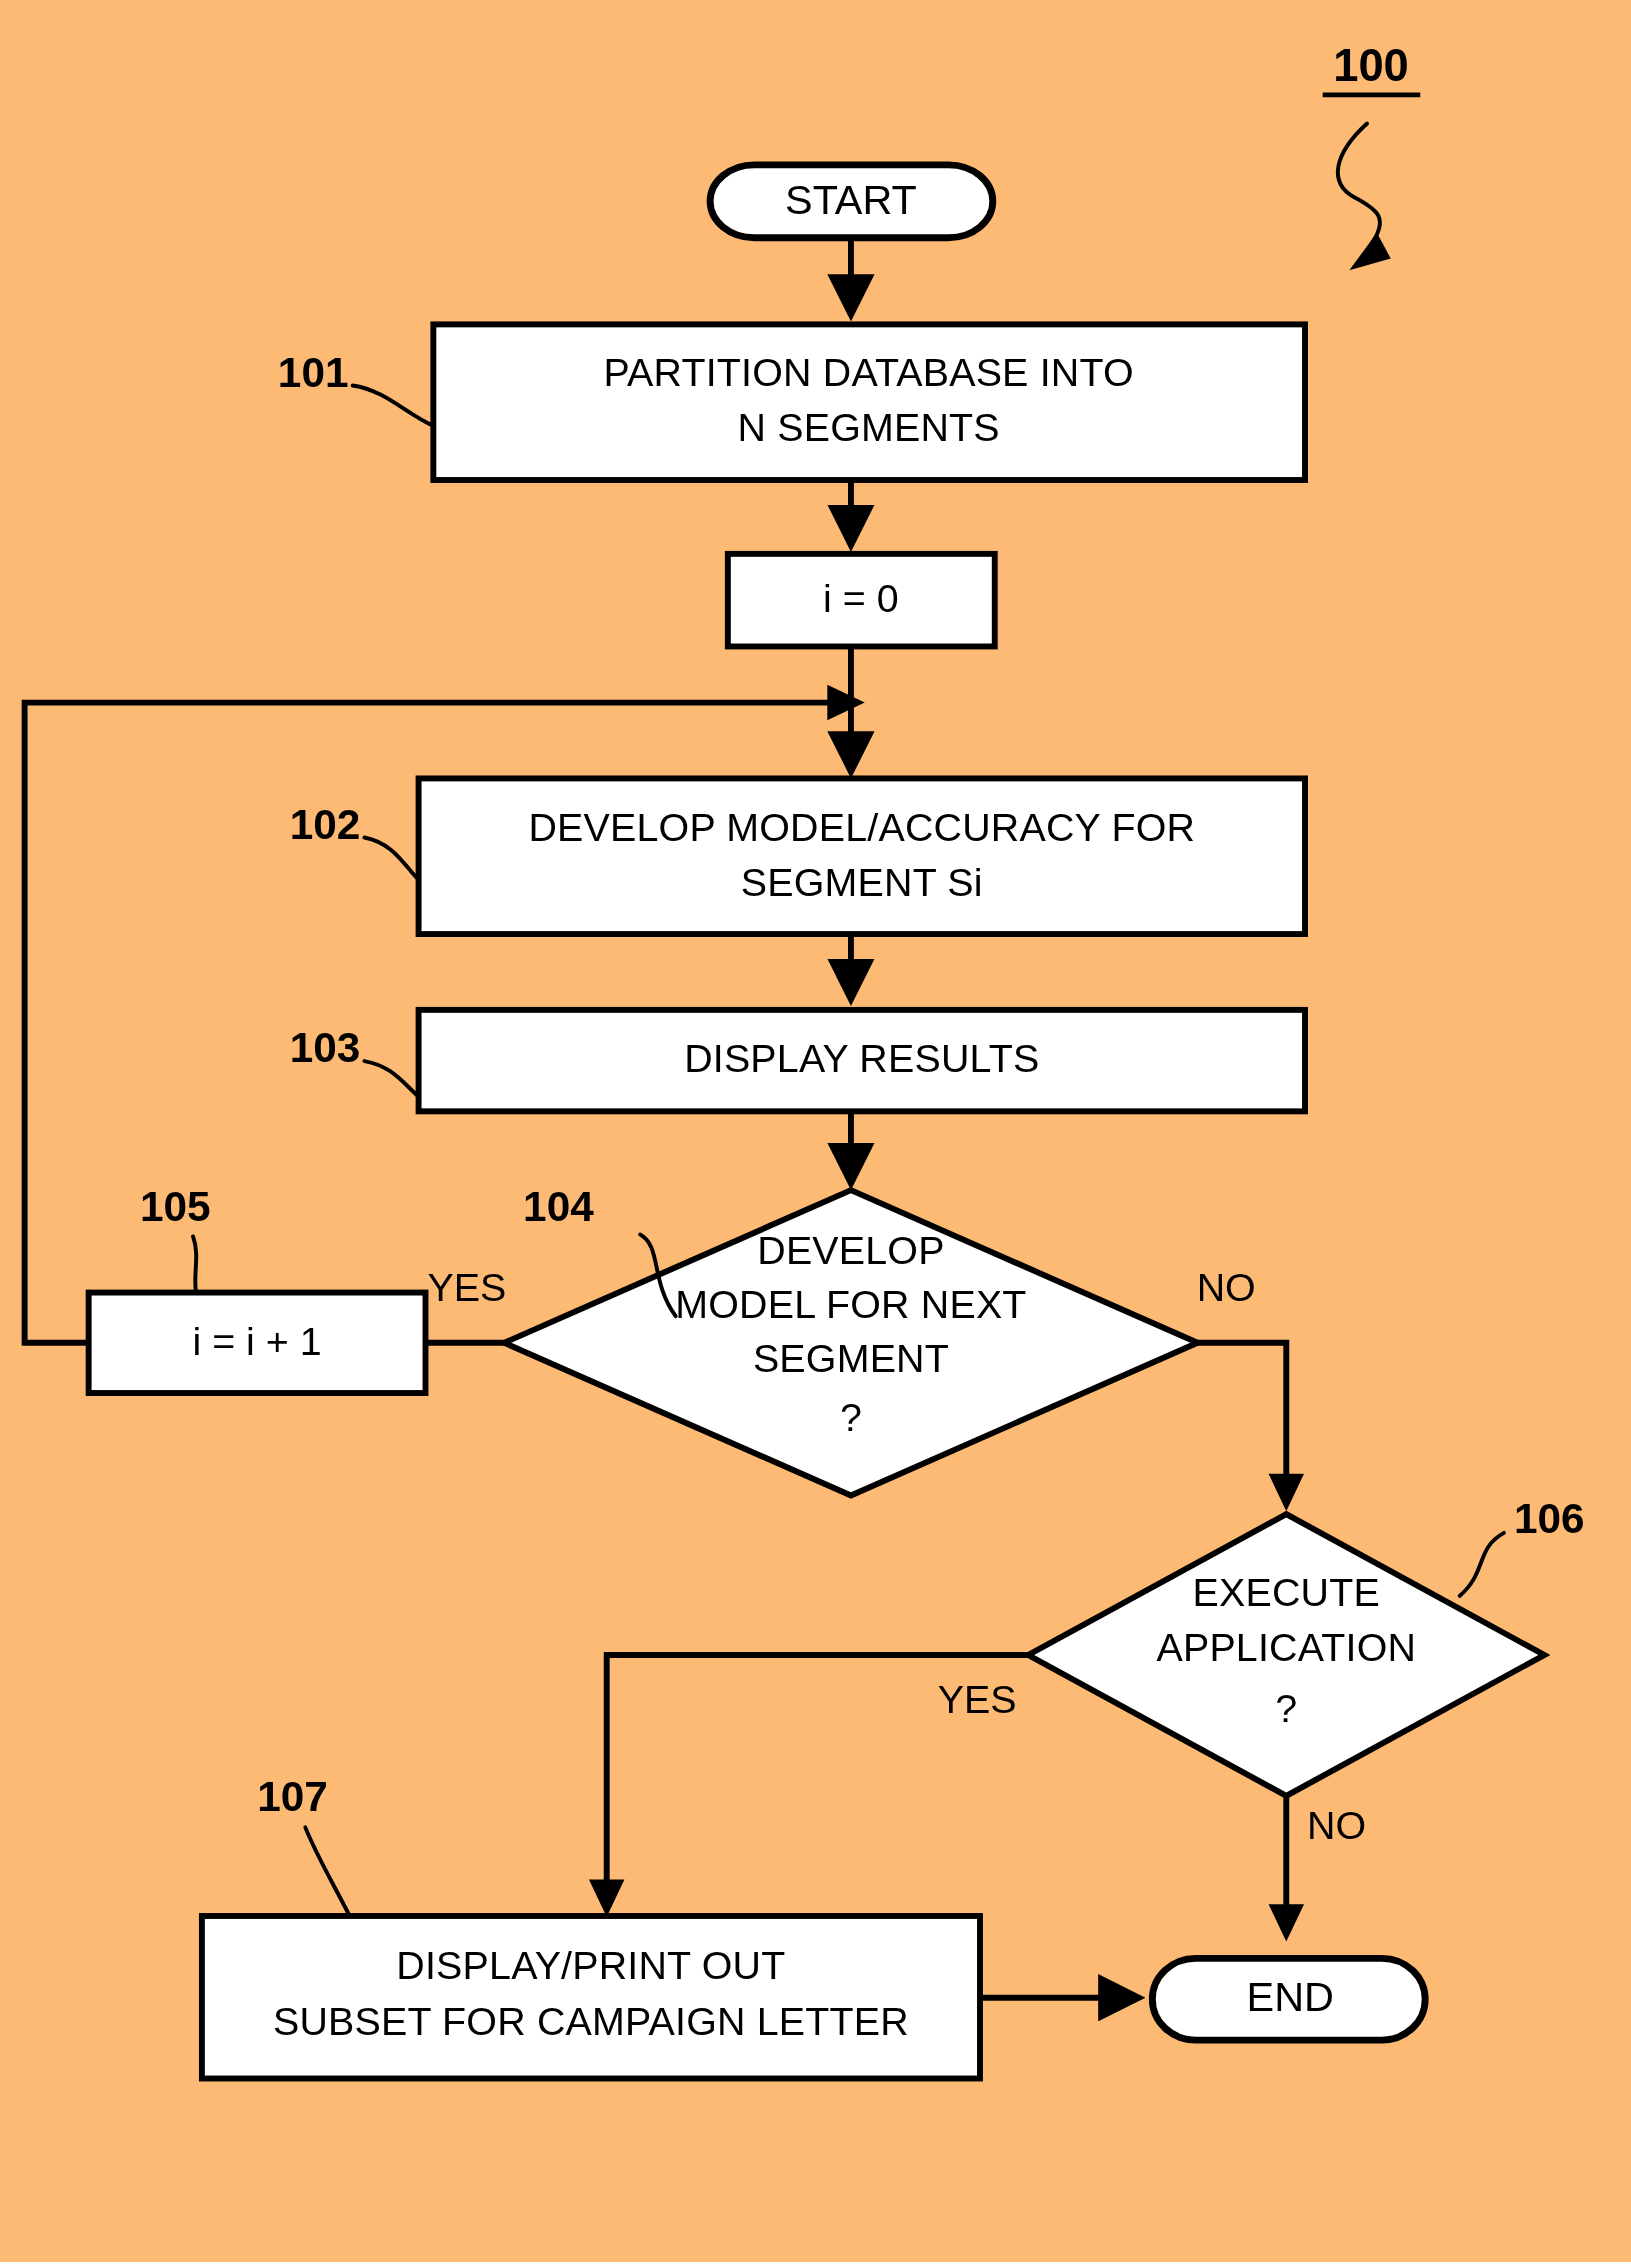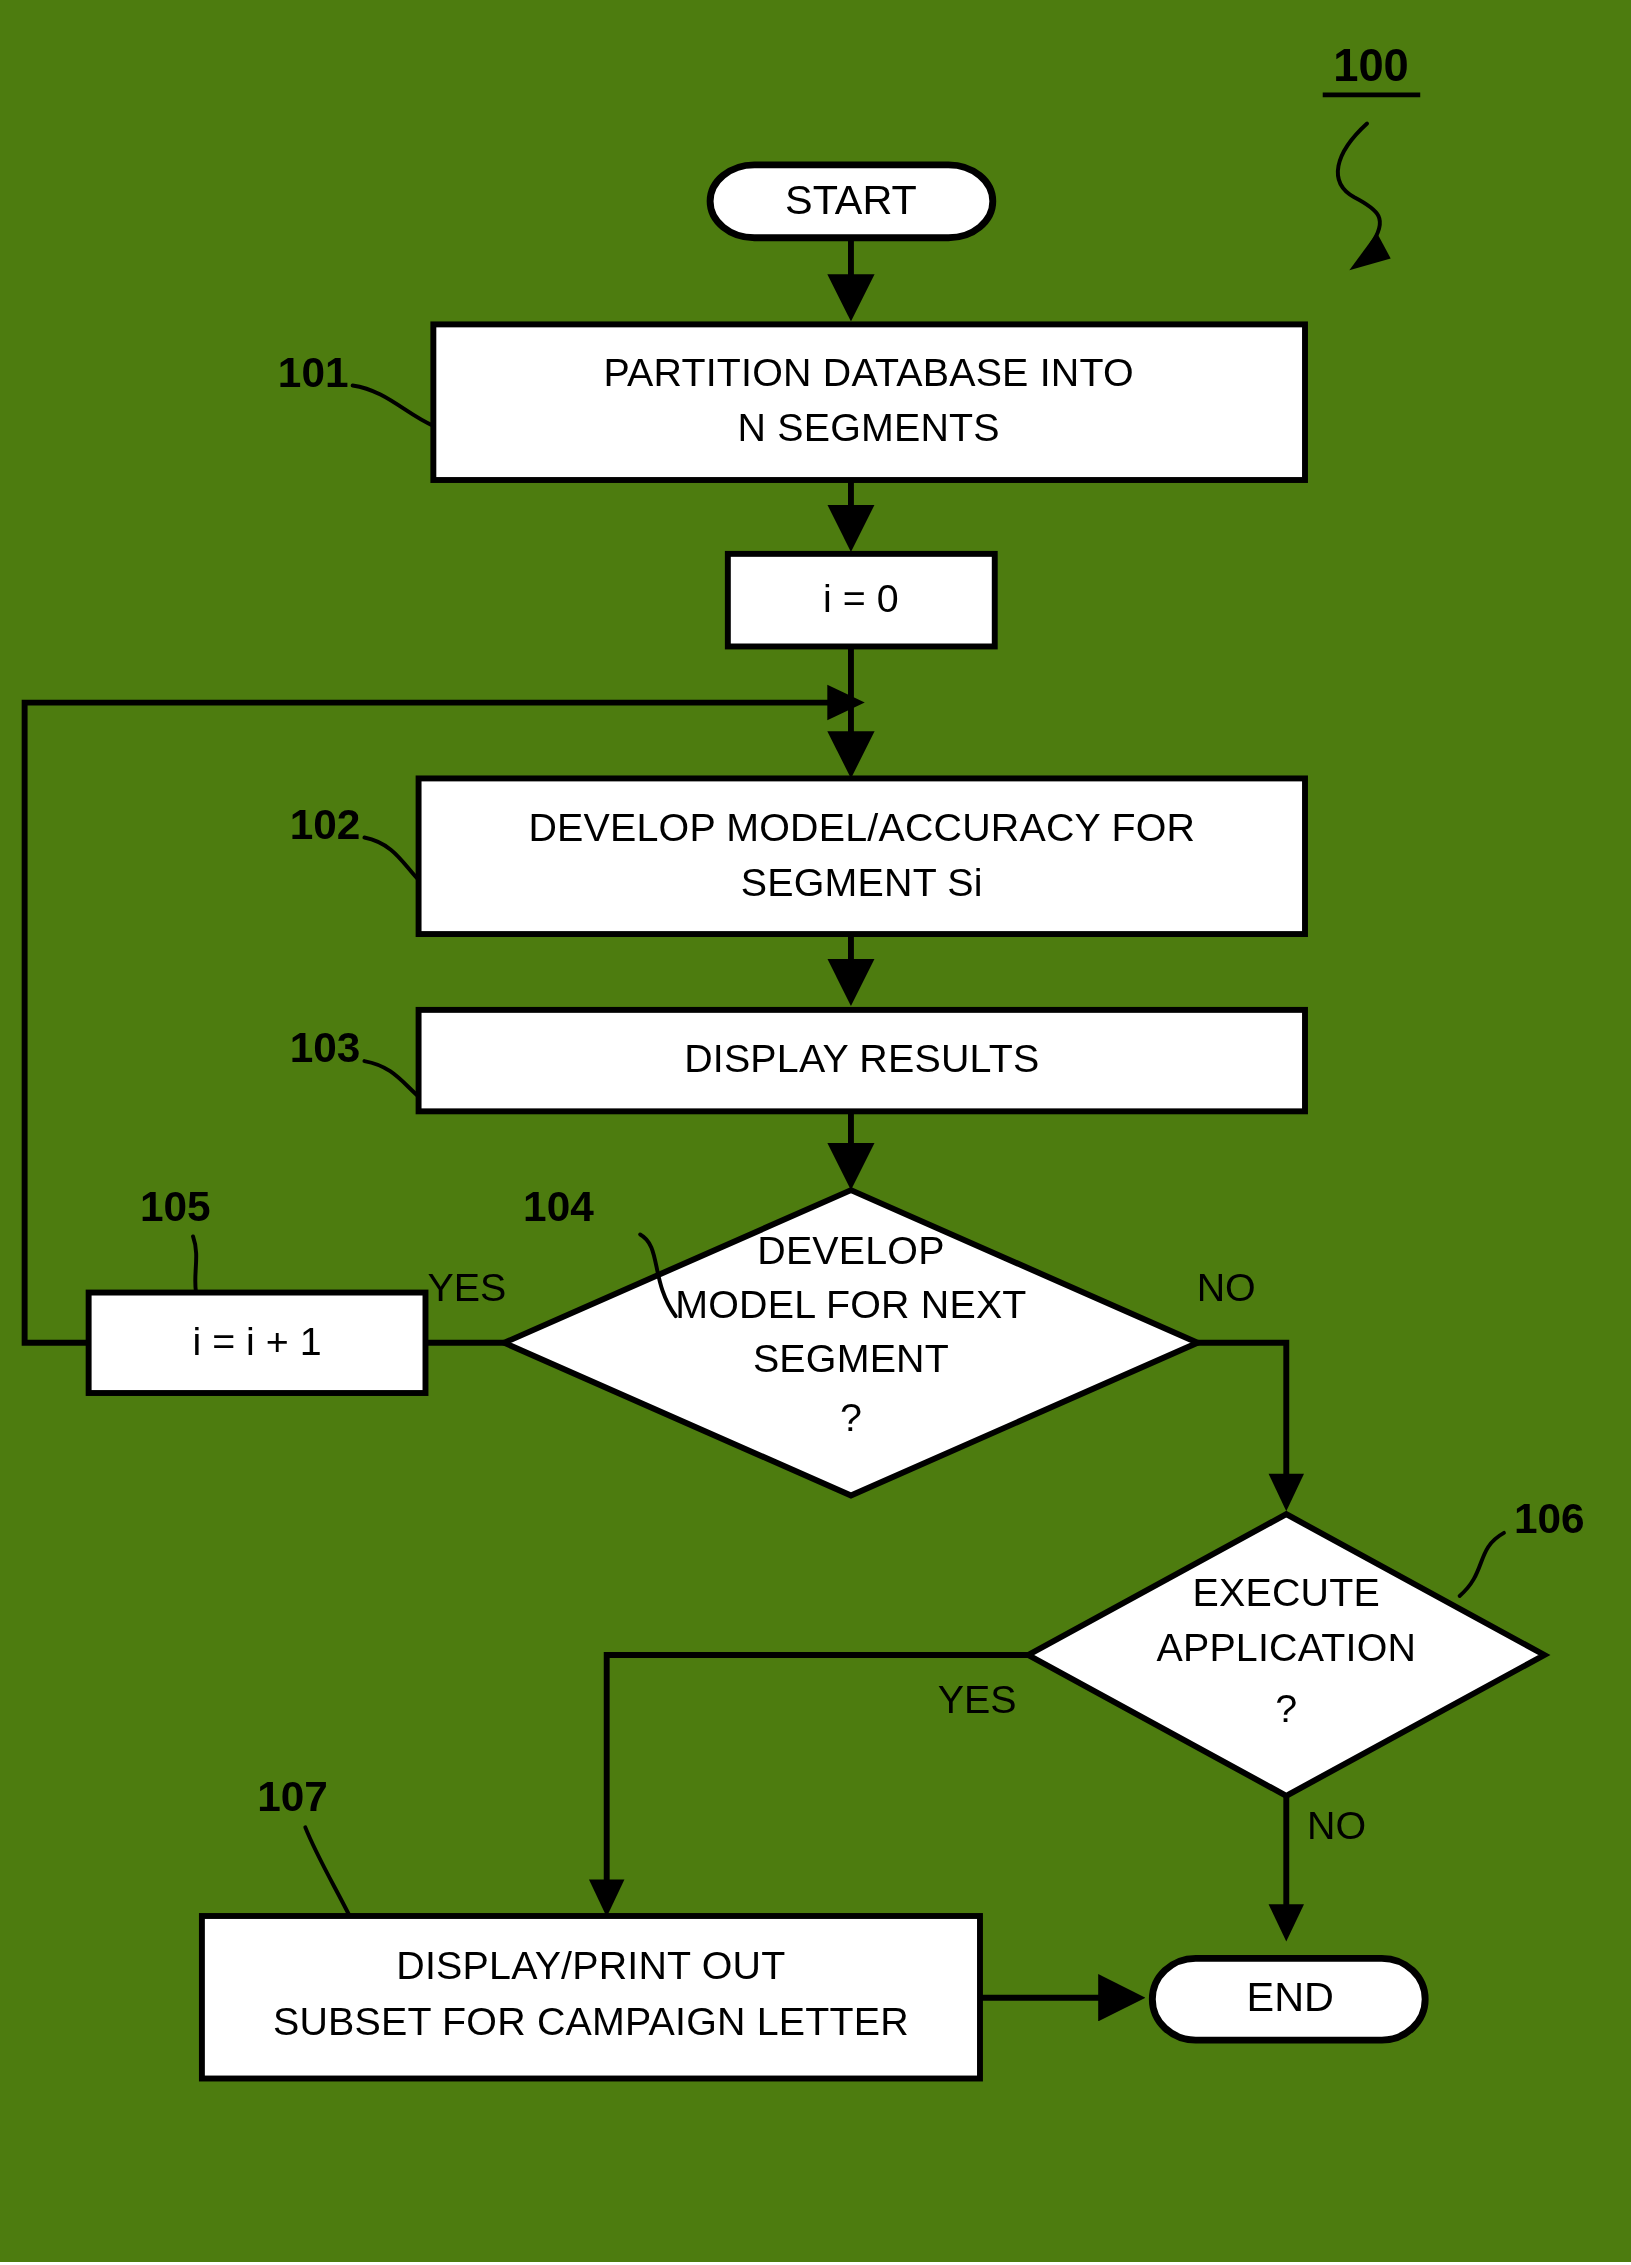--- a/index.html
+++ b/index.html
@@ -4,21 +4,21 @@
 <style>
   html, body {
     margin: 0;
     padding: 0;
     background: #ffffff;
   }
   #page {
     position: relative;
     width: 1631px;
     height: 2262px;
-    background: #4d7c0f;
+    background: #fdba74;
     overflow: hidden;
     font-family: "Liberation Sans", sans-serif;
     text-align: right;
   }
   svg#flow {
     position: absolute;
     top: 0;
     left: 0;
     width: 1631px;
     height: 2266px;

